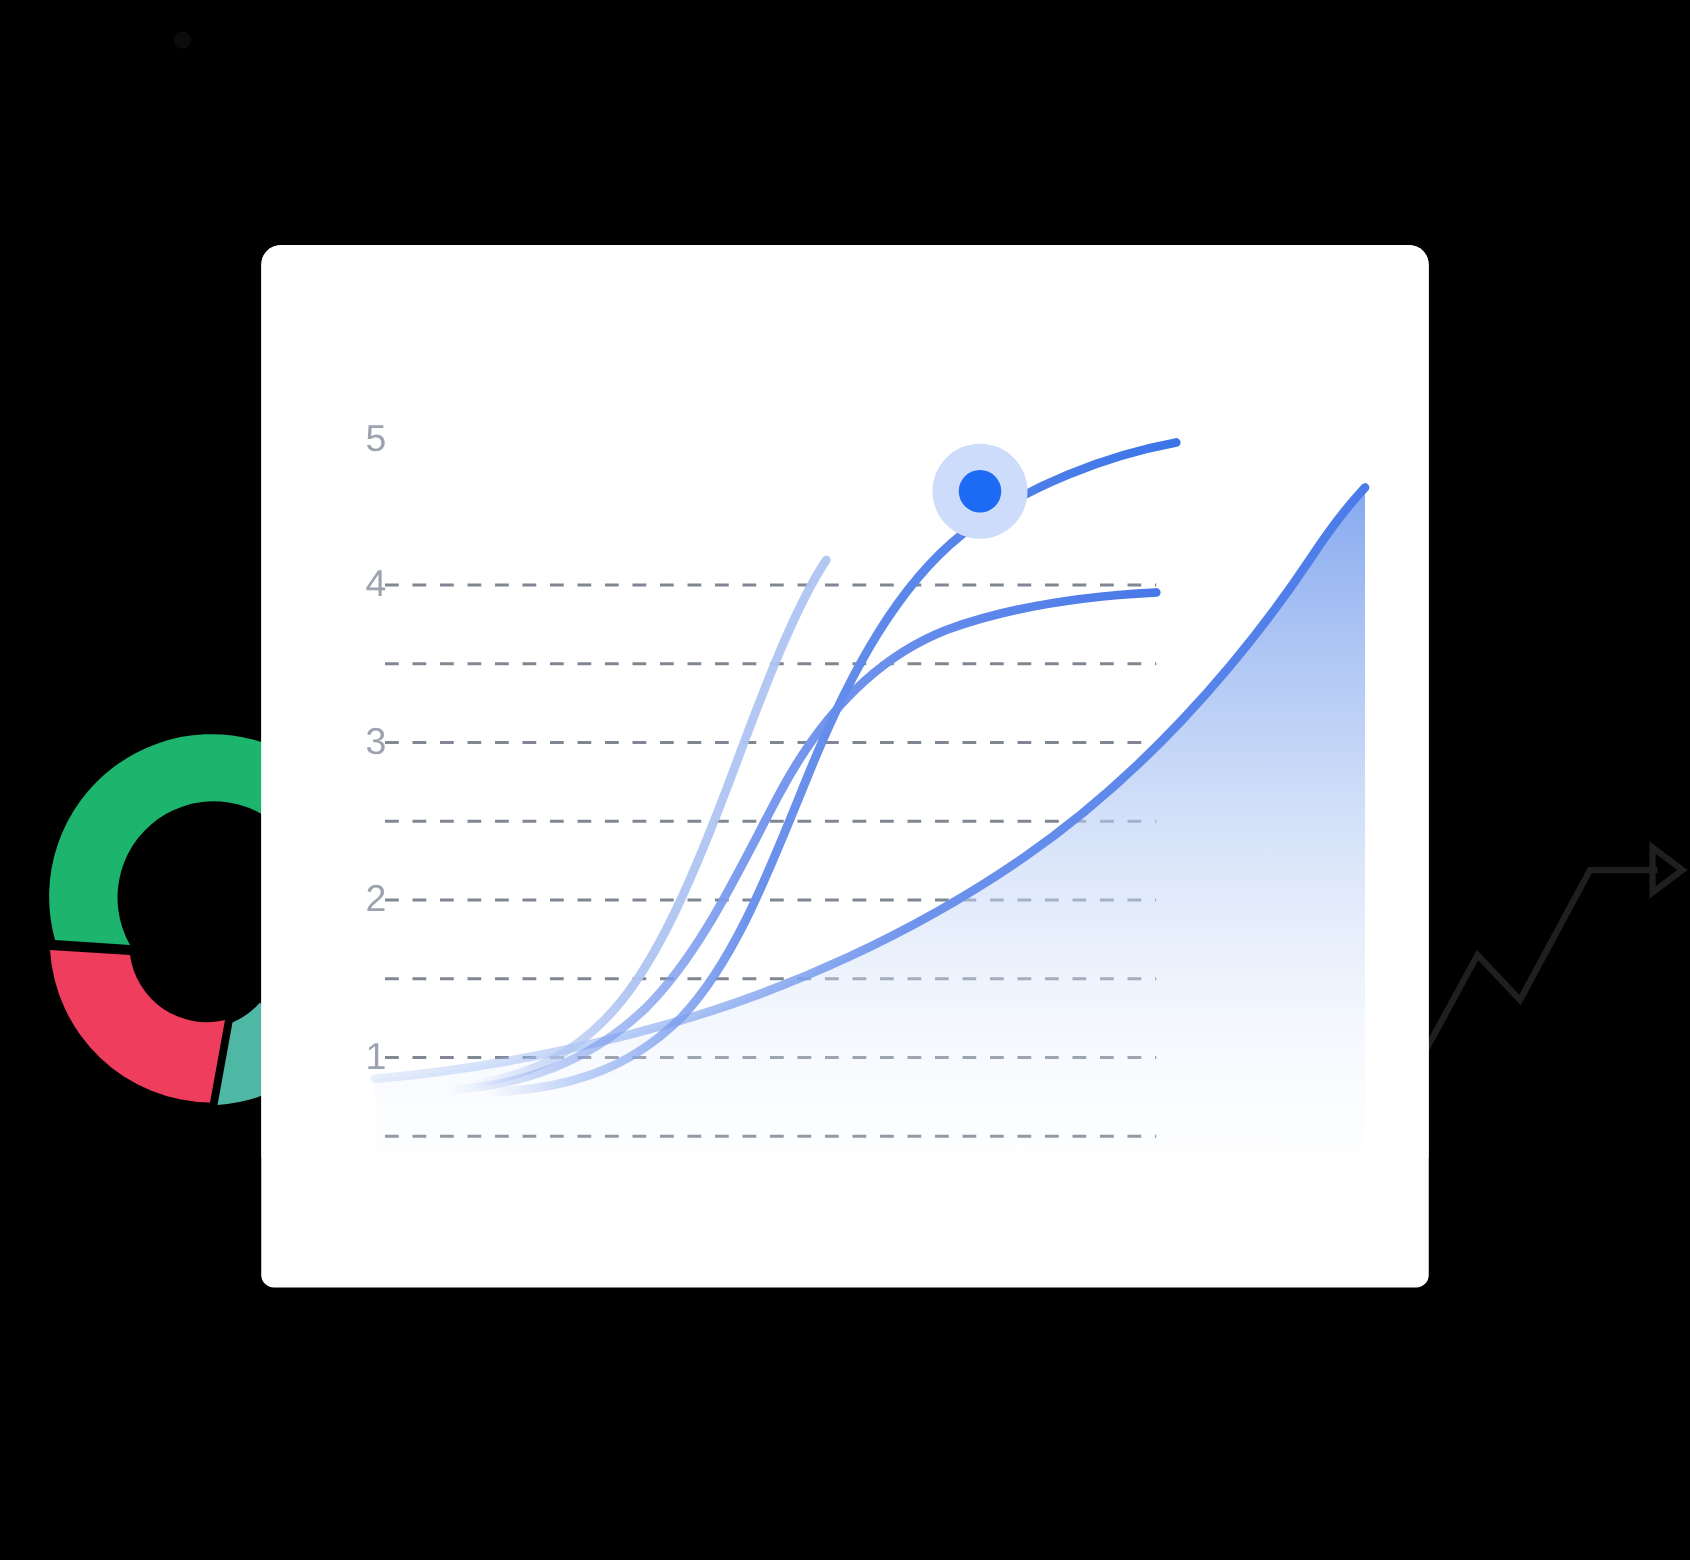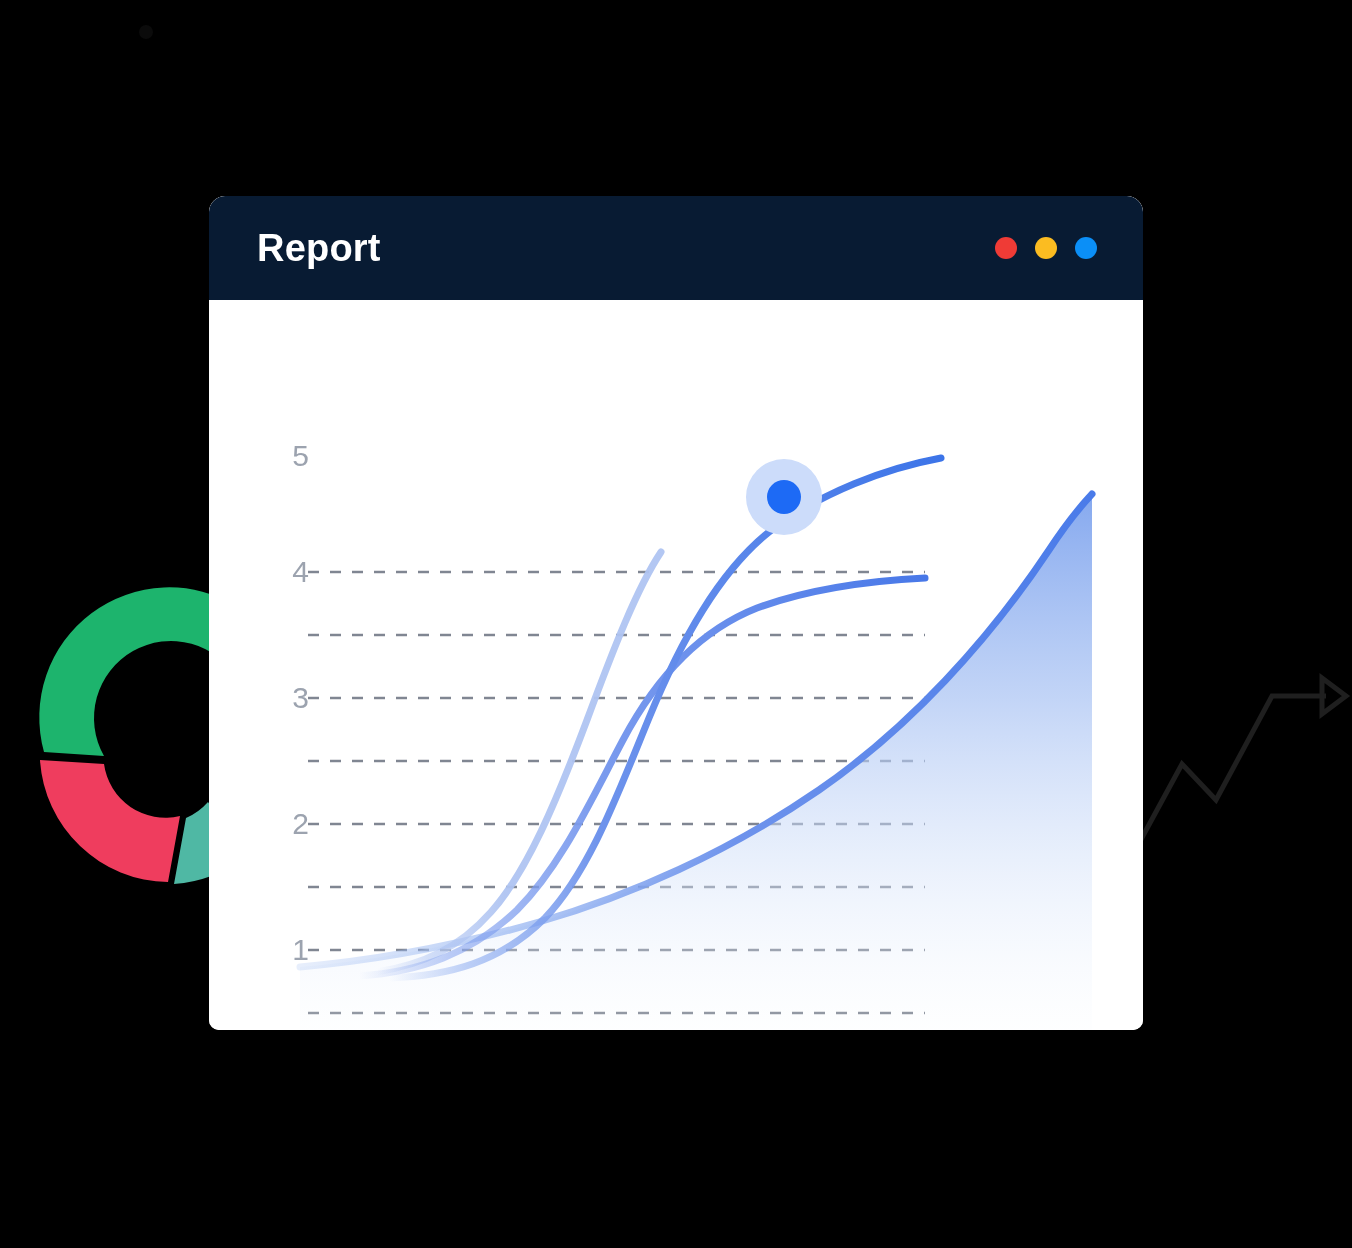--- a/index.html
+++ b/index.html
@@ -93,28 +93,20 @@
     <polyline points="2,196 52,104 86,140 142,36 196,36" fill="none" stroke="#1F1F1F" stroke-width="5" stroke-linejoin="miter" stroke-linecap="butt"></polyline>
     <path d="M 192 18 L 216 36 L 192 54 Z" fill="none" stroke="#1F1F1F" stroke-width="5"></path>
   </svg>
 
   <svg class="deco" id="corner-dot" viewBox="0 0 16 16">
     <circle cx="8" cy="8" r="7" fill="#0B0B0B"></circle>
   </svg>
 
   <div id="report-card">
 
-    <div id="card-header">
-      <div id="window-title">Report</div>
-      <div id="window-controls">
-        <span class="wc-dot" style="background:#EF3B36"></span>
-        <span class="wc-dot" style="background:#FBBC21"></span>
-        <span class="wc-dot" style="background:#0B8FF7"></span>
-      </div>
-    </div>
 
     <div id="chart-body">
 
       <svg id="chart-svg" width="934" height="730" viewBox="0 0 934 730">
         <defs>
           <linearGradient id="areaGrad" x1="0" y1="0" x2="0" y2="1">
             <stop offset="0%" stop-color="#7FA4EE" stop-opacity="0.95"></stop>
             <stop offset="35%" stop-color="#A8C2F3" stop-opacity="0.70"></stop>
             <stop offset="65%" stop-color="#D3E1F9" stop-opacity="0.45"></stop>
             <stop offset="88%" stop-color="#EFF5FD" stop-opacity="0.18"></stop>

